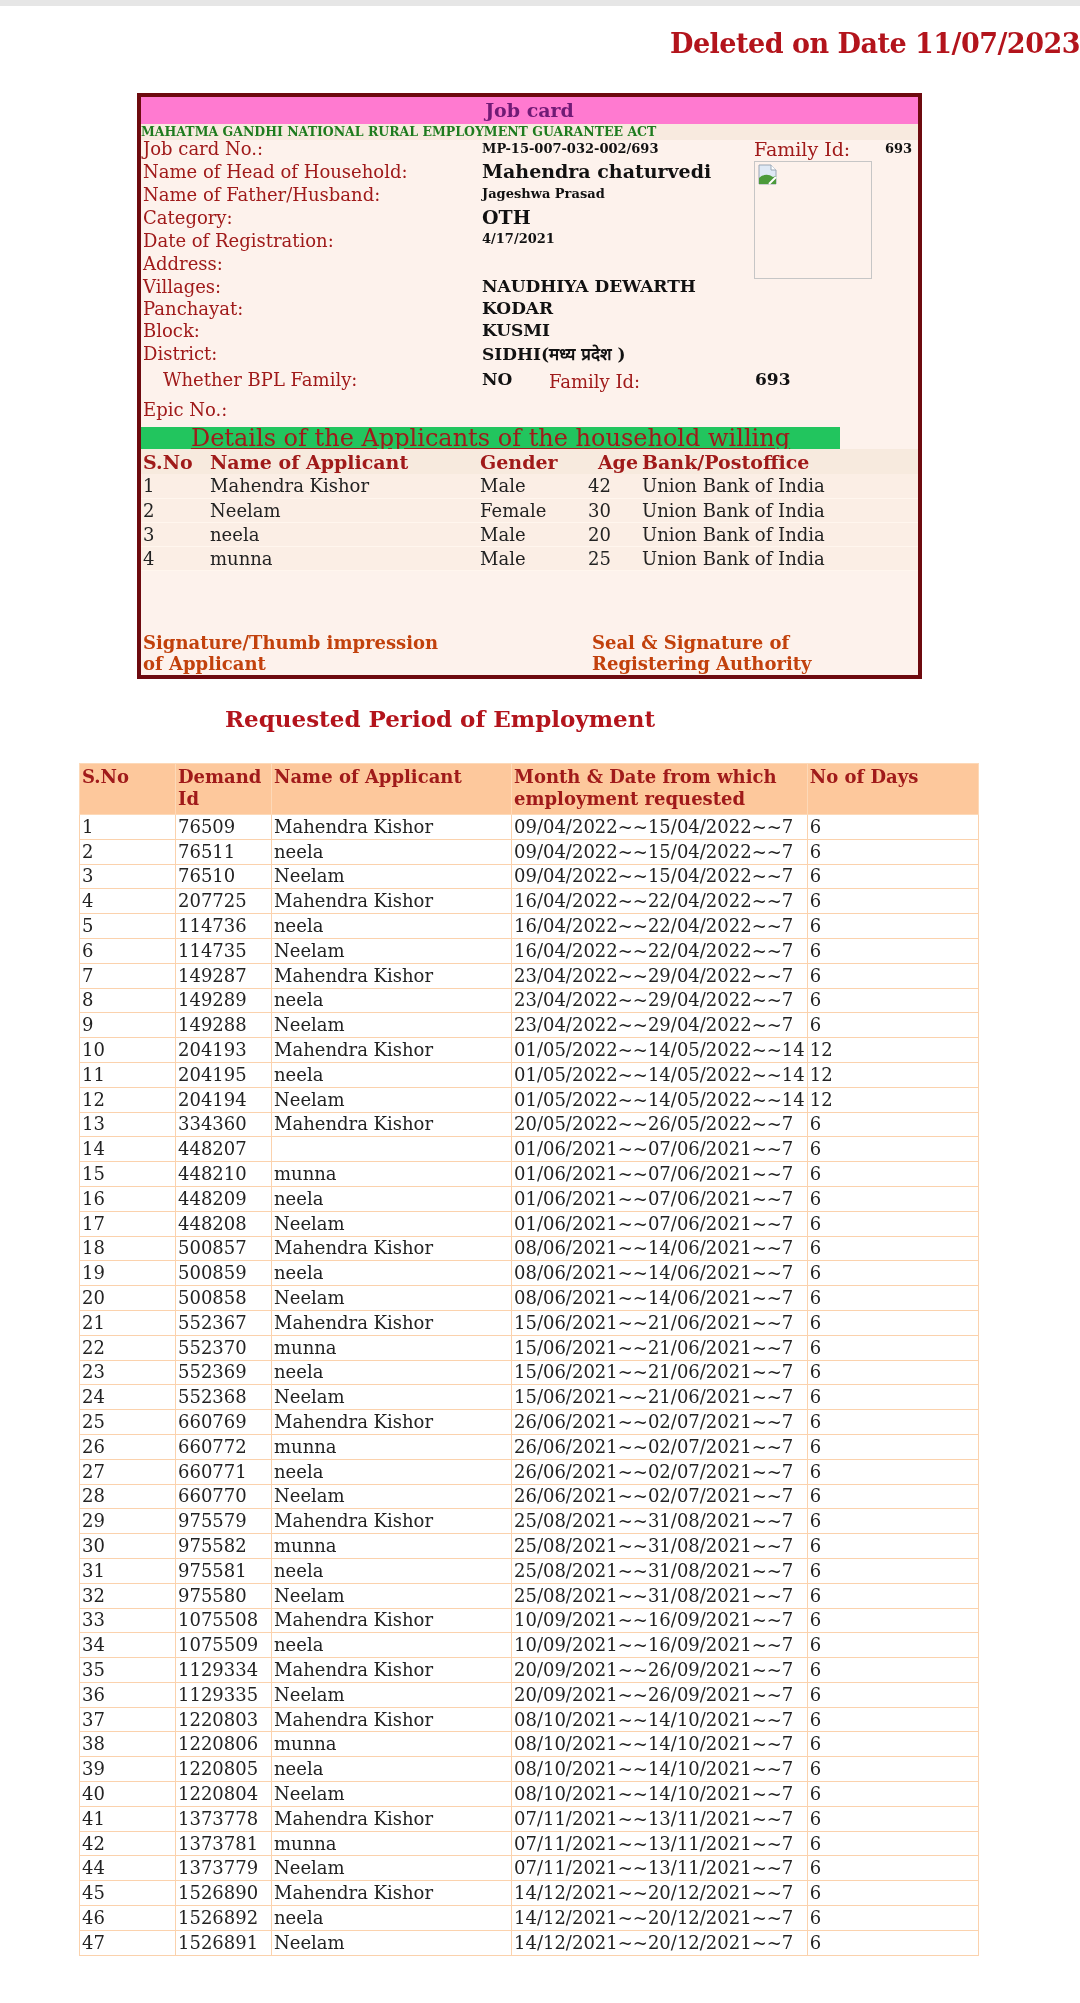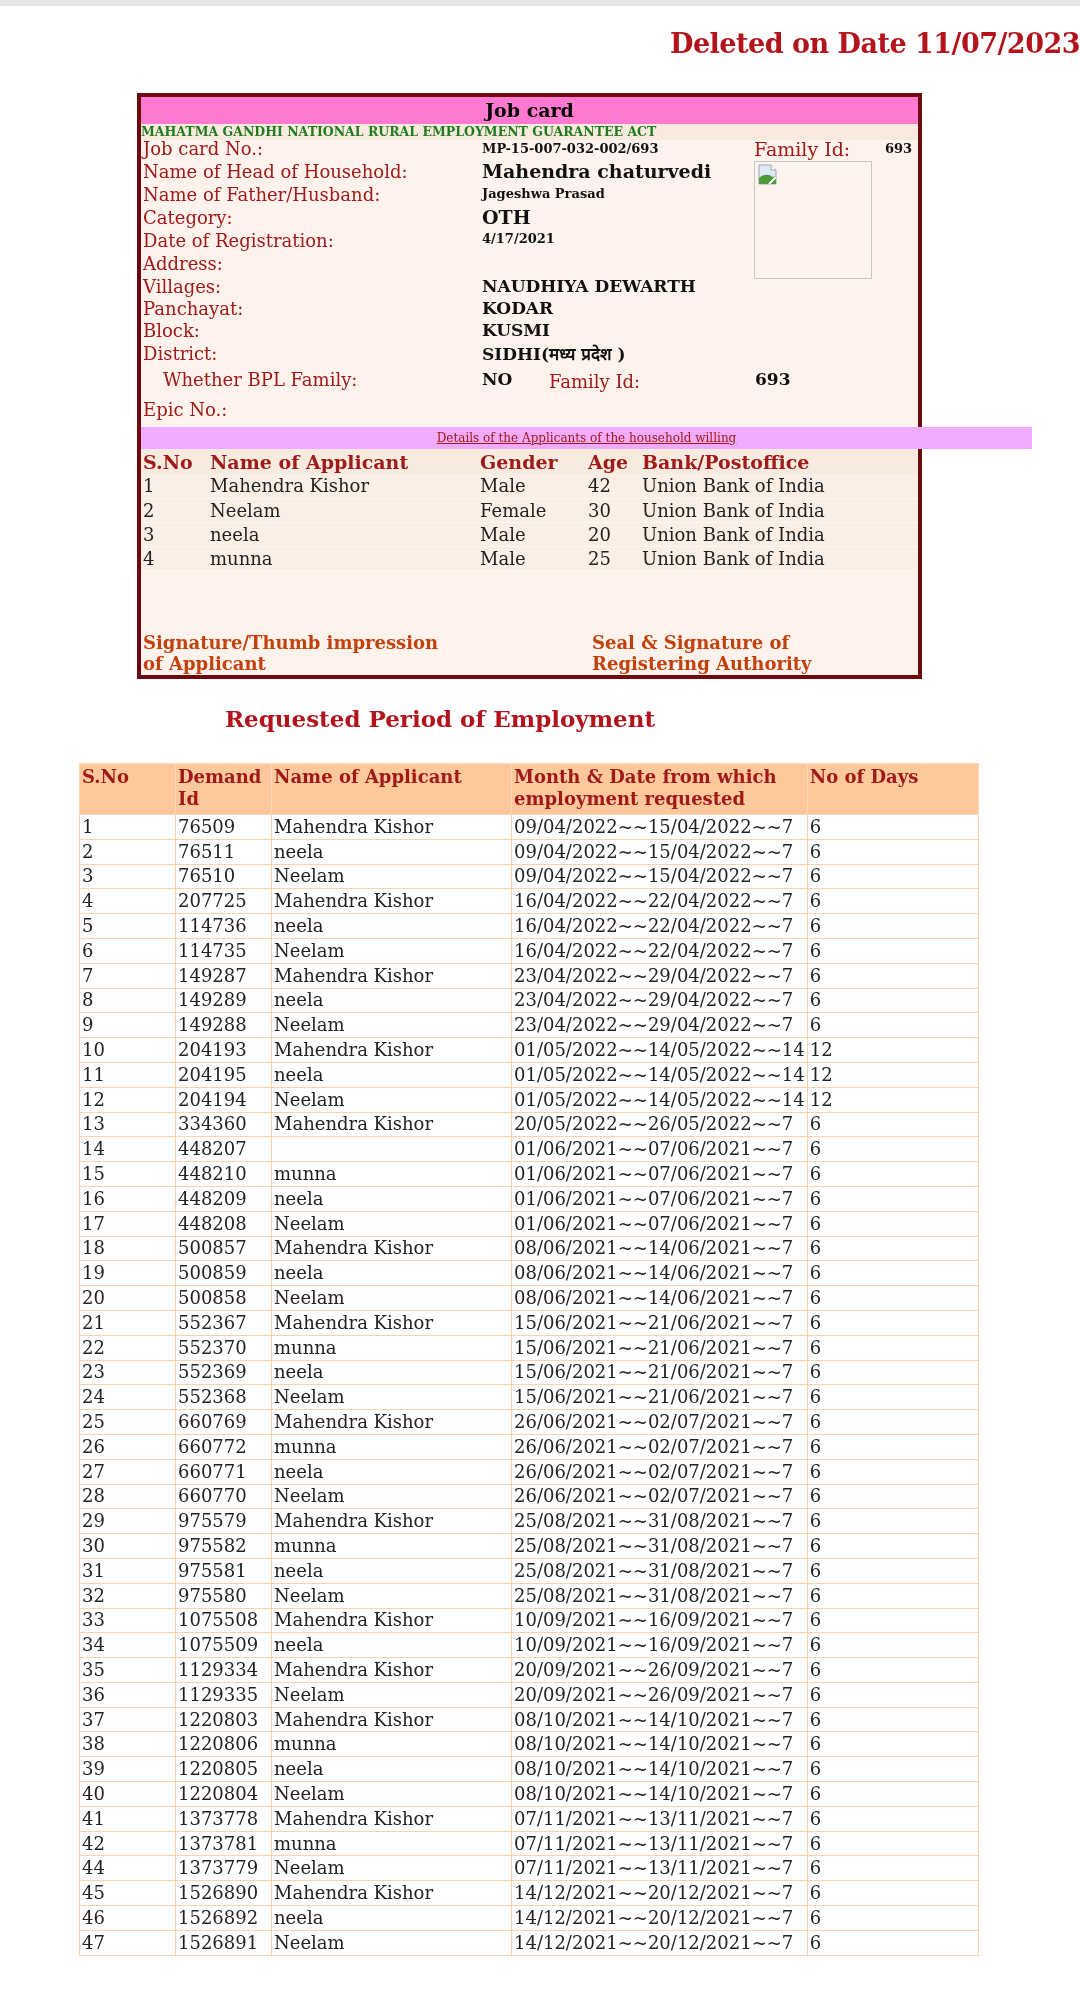--- a/index.html
+++ b/index.html
@@ -2,30 +2,30 @@
 <html><head>
 <meta charset="utf-8">
 <style>
   * { box-sizing: border-box; margin: 0; padding: 0; }
   html, body { width: 1080px; height: 2003px; background: #ffffff; overflow: hidden; }
   body { font-family: "DejaVu Serif", "Liberation Serif", serif; color: #222; position: relative; }
   .topbar { position: absolute; left: 0; top: 0; width: 1080px; height: 6px; background: #e6e6e6; }
   .deleted-title { position: absolute; left: 0; top: 28px; width: 1080px; text-align: right; font-size: 27px; font-weight: bold; color: #b3141c; font-family: "DejaVu Serif", serif; letter-spacing: -0.5px; }
 
   .jobcard { position: absolute; left: 137px; top: 93px; width: 785px; height: 586px; border: 4px solid #6e0a0f; background: #fdf2ec; }
-  .jc-head { height: 27px; background: #ff7ad0; text-align: center; font-size: 19px; font-weight: bold; color: #000000; line-height: 27px; }
+  .jc-head { height: 27px; background: #ff7ad0; text-align: center; font-size: 19px; font-weight: bold; color: #701a75; line-height: 27px; }
   .jc-act { height: 16px; background: #f8eadf; text-align: left; font-size: 12.5px; font-weight: bold; color: #1e7b1e; line-height: 16px; }
   .field { position: absolute; font-size: 18px; color: #a01a1a; white-space: nowrap; }
   .val { position: absolute; font-size: 17px; color: #111; font-weight: bold; white-space: nowrap; }
   .val.sm { font-size: 13px; }
   .val.lg { font-size: 19px; }
   .photo { position: absolute; left: 613px; top: 64px; width: 118px; height: 118px; border: 1px solid #c6c6c6; background: #fdf2ec; }
   .photo .broken { position: absolute; left: 2px; top: 2px; width: 22px; height: 22px; }
 
-  .applicants-title { position: absolute; left: 0; top: 330px; width: 891px; height: 22px; background: #f0abfc; text-align: center; font-size: 12px; color: #a01a1a; text-decoration: underline; line-height: 22px; }
+  .applicants-title { position: absolute; left: 0; top: 330px; width: 699px; height: 22px; background: #22c55e; text-align: center; font-size: 24px; color: #a01a1a; text-decoration: underline; line-height: 22px; }
   table.app { position: absolute; left: 0; top: 352px; width: 777px; border-collapse: collapse; }
   table.app th { font-size: 19px; color: #a01a1a; font-weight: bold; text-align: left; height: 25px; padding: 0 2px; background: #f7eade; }
   table.app td { font-size: 18px; color: #222; height: 24px; padding: 0 2px; border-bottom: 1px solid #fff6ee; background: #fbeee5; font-weight: normal; }
   .sig { position: absolute; font-size: 18px; font-weight: bold; color: #c2410c; line-height: 21px; }
 
   .req-title { position: absolute; left: 0; top: 705px; width: 880px; text-align: center; font-size: 23px; font-weight: bold; color: #b3141c; }
 
   table.req { position: absolute; left: 79px; top: 763px; width: 900px; border-collapse: collapse; }
   table.req th { background: #fdc89c; color: #a01a1a; font-size: 18px; font-weight: bold; text-align: left; vertical-align: top; padding: 2px 2px 0 2px; line-height: 22px; height: 51px; border: 1px solid #fdd9b8; }
   table.req td { font-size: 18px; color: #222; height: 24.8px; padding: 0 2px; border: 1px solid #fbd2ad; line-height: 22px; white-space: nowrap; background: #ffffff; }
@@ -93,21 +93,21 @@
   </div>
 
   <div class="applicants-title">Details of the Applicants of the household willing</div>
 
   <table class="app">
     <thead>
       <tr>
         <th style="width:67px;">S.No</th>
         <th style="width:270px;">Name of Applicant</th>
         <th style="width:108px;">Gender</th>
-        <th style="width:54px;">Age</th>
+        <th style="width:54px;text-align:right;">Age</th>
         <th>Bank/Postoffice</th>
       </tr>
     </thead>
     <tbody>
       <tr>
         <td>1</td>
         <td>Mahendra Kishor</td>
         <td>Male</td>
         <td>42</td>
         <td>Union Bank of India</td>

